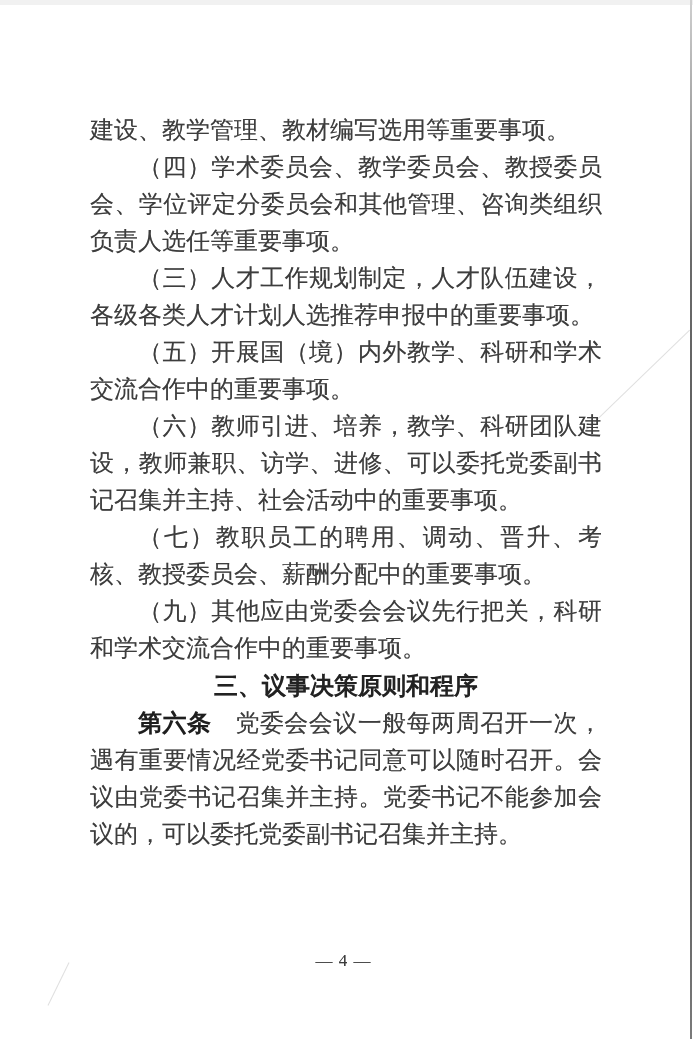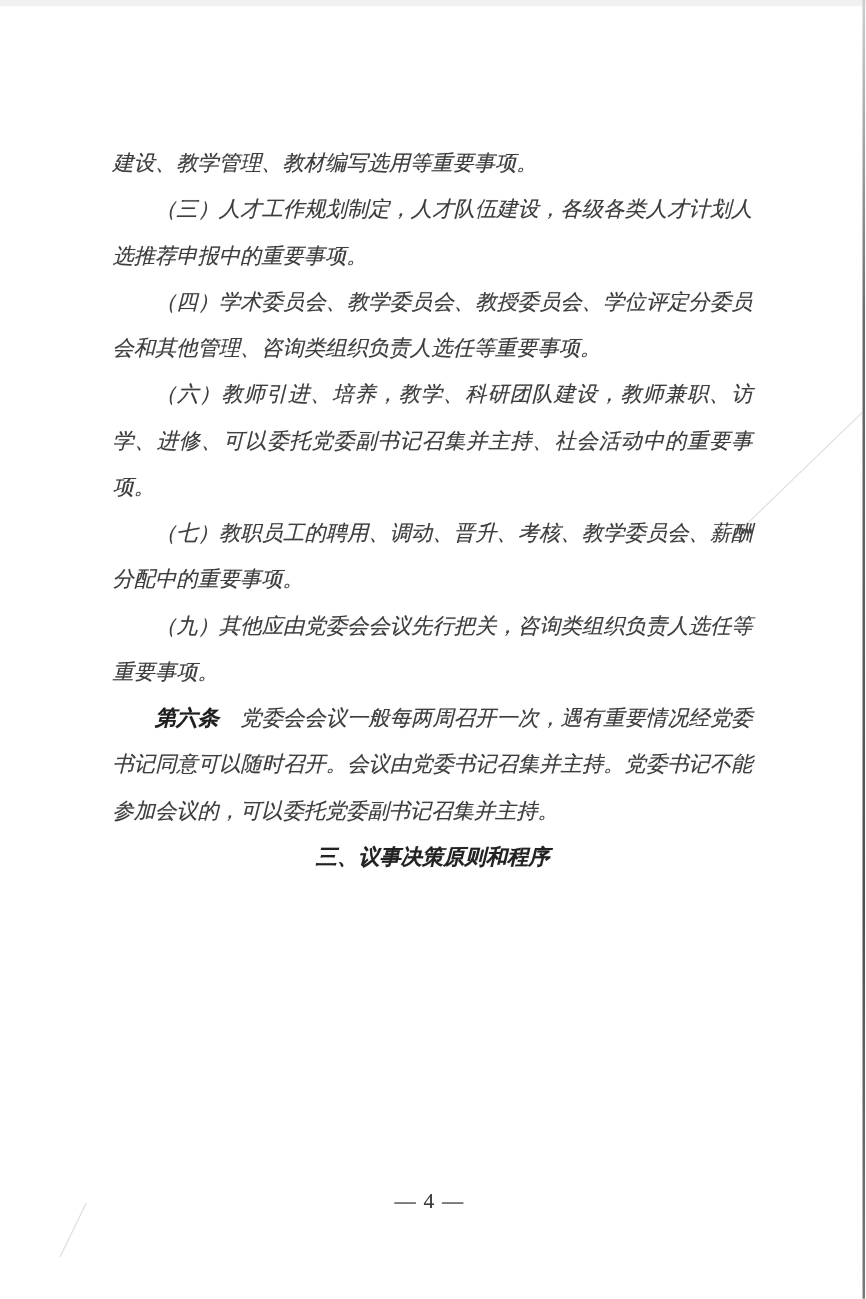--- a/index.html
+++ b/index.html
@@ -52,27 +52,26 @@
     top: 960px;
     transform: rotate(26deg);
   }
   .doc-body {
     position: absolute;
     top: 112px;
     left: 90px;
     width: 512px;
   }
   .para {
-    font-size: 17px;
+    font-size: 24px;
     line-height: 37px;
     color: #3d3d3d;
     text-align: justify;
     text-shadow: 0 0 0.6px rgba(90,90,90,0.55);
     margin: 0;
-    font-style: italic;
   }
   .para.indent {
     text-indent: 2em;
   }
   .para.heading {
     font-family: "Liberation Sans", sans-serif;
     font-weight: bold;
     text-align: center;
     text-indent: 0;
     color: #222222;
@@ -99,23 +98,24 @@
 <body>
 
 <div class="page">
   <div class="top-strip"></div>
   <div class="right-edge"></div>
   <div class="artifact a1"></div>
   <div class="artifact a2"></div>
 
   <div class="doc-body" id="doc-body">
       <p class="para">建设、教学管理、教材编写选用等重要事项。</p>
+      <p class="para indent">（四）学术委员会、教学委员会、教授委员会、学位评定分委员会和其他管理、咨询类组织负责人选任等重要事项。</p>
       <p class="para indent">（三）人才工作规划制定，人才队伍建设，各级各类人才计划人选推荐申报中的重要事项。</p>
-      <p class="para indent">（四）学术委员会、教学委员会、教授委员会、学位评定分委员会和其他管理、咨询类组织负责人选任等重要事项。</p>
+      <p class="para indent">（五）开展国（境）内外教学、科研和学术交流合作中的重要事项。</p>
       <p class="para indent">（六）教师引进、培养，教学、科研团队建设，教师兼职、访学、进修、可以委托党委副书记召集并主持、社会活动中的重要事项。</p>
-      <p class="para indent">（七）教职员工的聘用、调动、晋升、考核、教学委员会、薪酬分配中的重要事项。</p>
-      <p class="para indent">（九）其他应由党委会会议先行把关，咨询类组织负责人选任等重要事项。</p>
+      <p class="para indent">（七）教职员工的聘用、调动、晋升、考核、教授委员会、薪酬分配中的重要事项。</p>
+      <p class="para indent">（九）其他应由党委会会议先行把关，科研和学术交流合作中的重要事项。</p>
+      <p class="para heading">三、议事决策原则和程序</p>
       <p class="para indent"><span class="lead">第六条</span>党委会会议一般每两周召开一次，遇有重要情况经党委书记同意可以随时召开。会议由党委书记召集并主持。党委书记不能参加会议的，可以委托党委副书记召集并主持。</p>
-      <p class="para heading">三、议事决策原则和程序</p>
     </div>
 
   <div class="footer">— 4 —</div>
 </div>
 
 </body></html>

